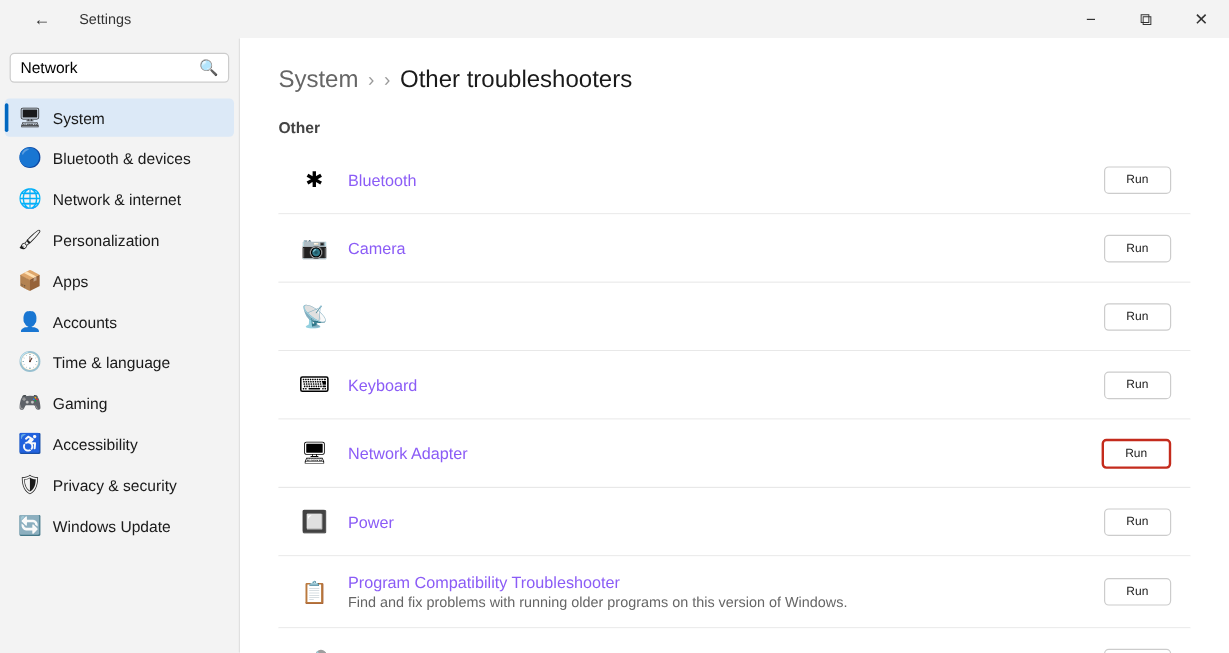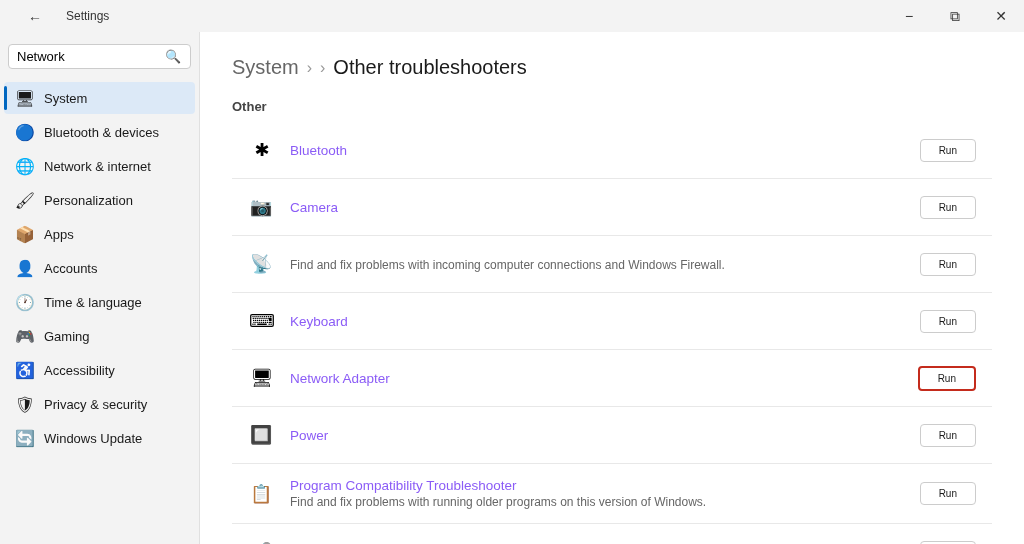--- a/index.html
+++ b/index.html
@@ -302,21 +302,20 @@
             <div class="item-name">Camera</div>
           </div>
         </div>
         <button class="run-btn">Run</button>
       </div>
 
       <div class="troubleshooter-item">
         <div class="item-left">
           <span class="item-icon">📡</span>
           <div class="item-text">
-            <div class="item-desc">Find and fix problems with incoming computer connections and Windows Firewall.</div>
           </div>
         </div>
         <button class="run-btn">Run</button>
       </div>
 
       <div class="troubleshooter-item">
         <div class="item-left">
           <span class="item-icon">⌨</span>
           <div class="item-text">
             <div class="item-name">Keyboard</div>

